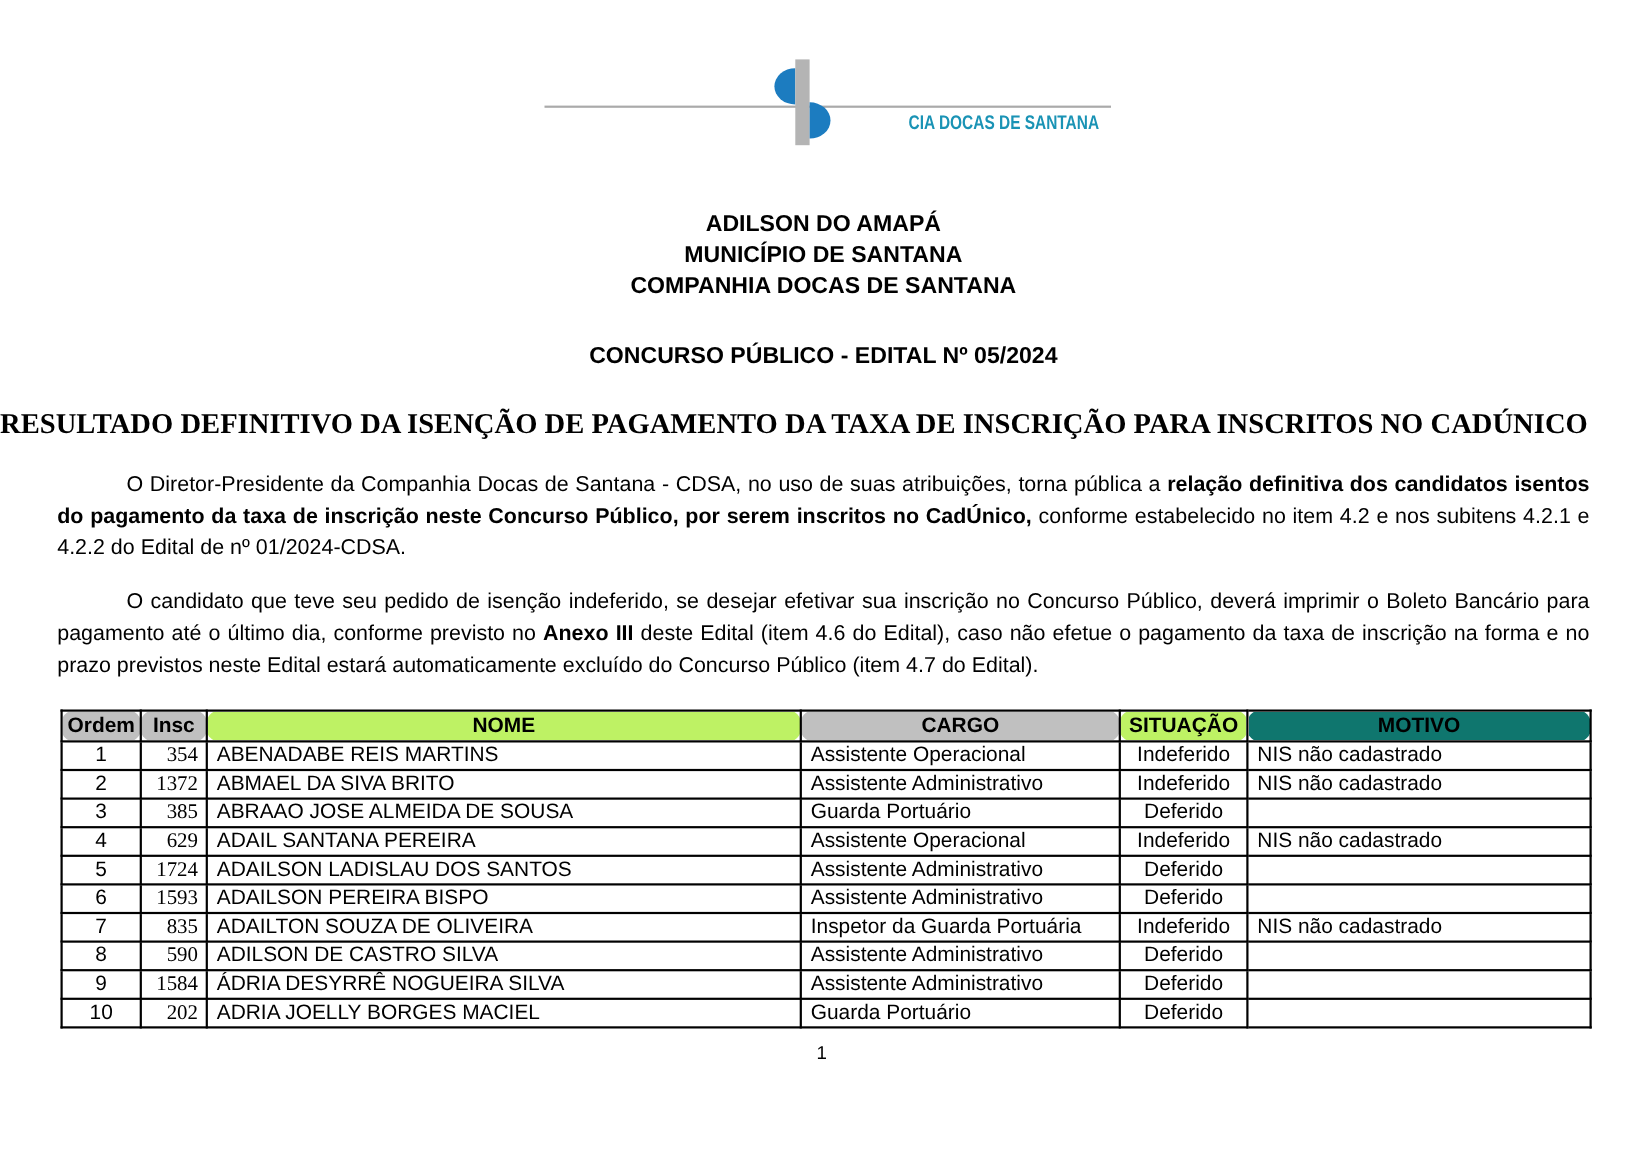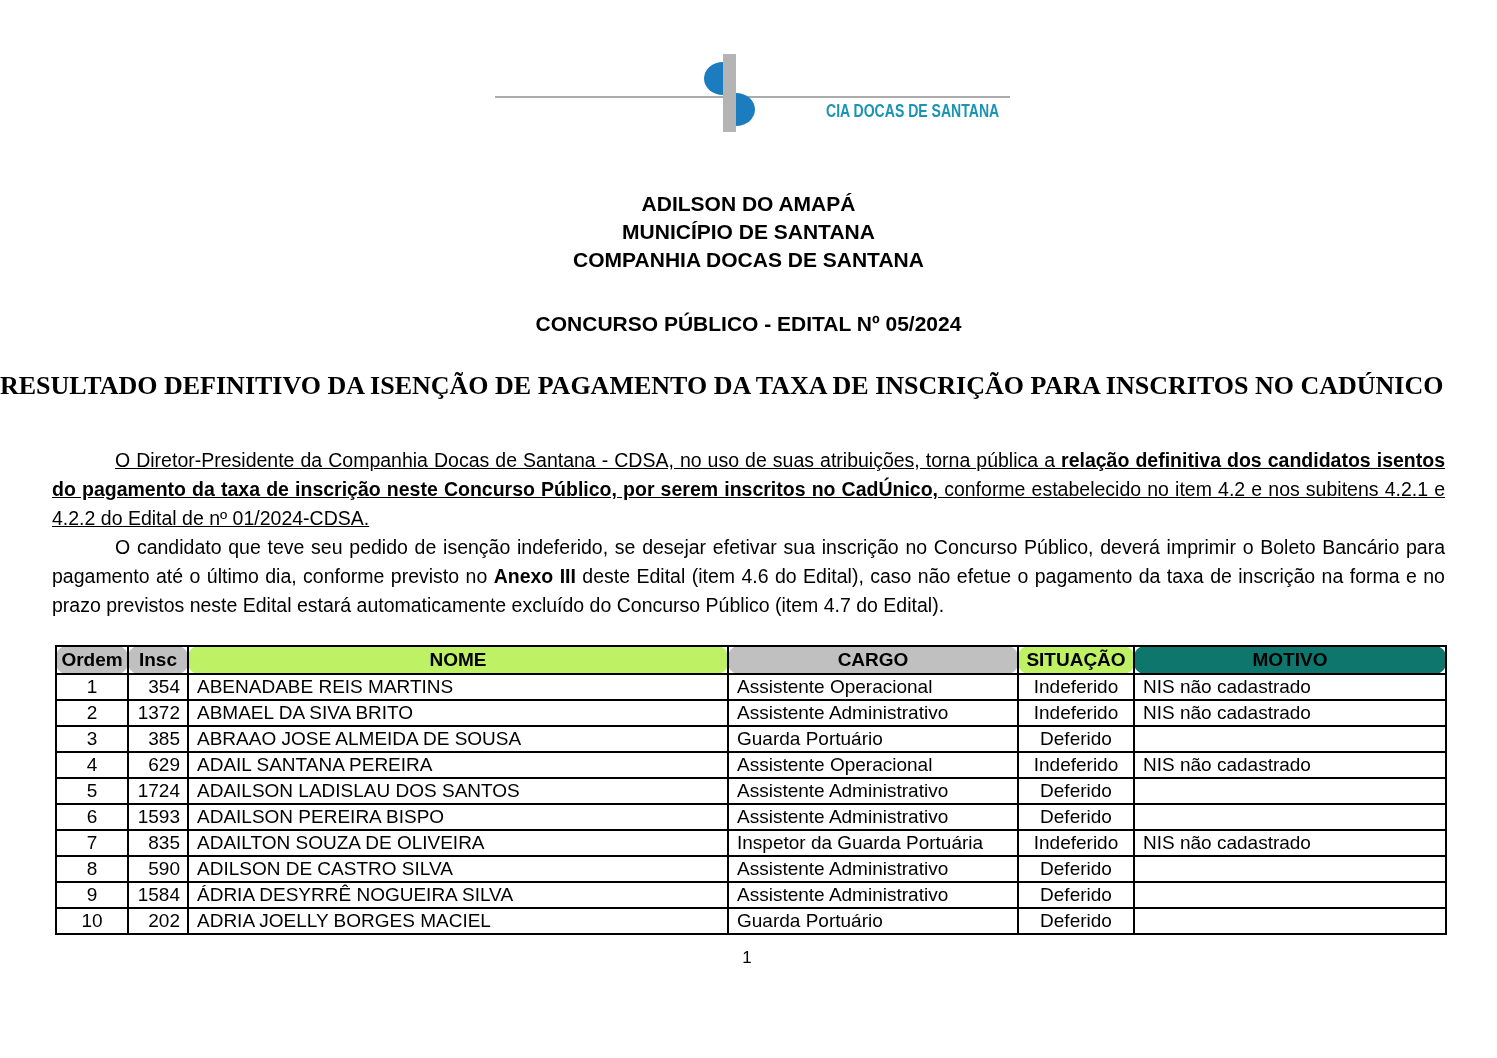--- a/index.html
+++ b/index.html
@@ -83,21 +83,21 @@
   .para {
     position: absolute;
     left: 52px;
     width: 1393px;
     margin: 0;
     font-size: 19.5px;
     line-height: 29px;
     text-align: justify;
     text-indent: 63px;
   }
-  .para-1 { top: 446px; text-decoration: underline; }
+  .para-1 { top: 426px; }
   .para-2 { top: 533px; }
 
   
   .result-table {
     position: absolute;
     top: 645px; left: 55px;
     width: 1390px;
     border-collapse: collapse;
     table-layout: fixed;
     font-size: 19px;
@@ -117,21 +117,21 @@
     border-radius: 11px;
   }
   .result-table td { height: 24px; }
   .w-ordem { width: 72px; }
   .w-insc  { width: 60px; }
   .w-nome  { width: 540px; }
   .w-cargo { width: 290px; }
   .w-sit   { width: 116px; }
   .w-mot   { width: 312px; }
   .result-table td.col-0 { text-align: center; }
-  .result-table td.col-1 { text-align: right; padding-right: 7px; }
+  .result-table td.col-1 { text-align: right; padding-right: 7px; font-family: Liberation Serif, serif; }
   .result-table td.col-2 { text-align: left; padding-left: 8px; }
   .result-table td.col-3 { text-align: left; padding-left: 8px; }
   .result-table td.col-4 { text-align: center; }
   .result-table td.col-5 { text-align: left; padding-left: 8px; }
 
   
   .page-number {
     position: absolute;
     top: 948px; left: 0;
     width: 1494px;

